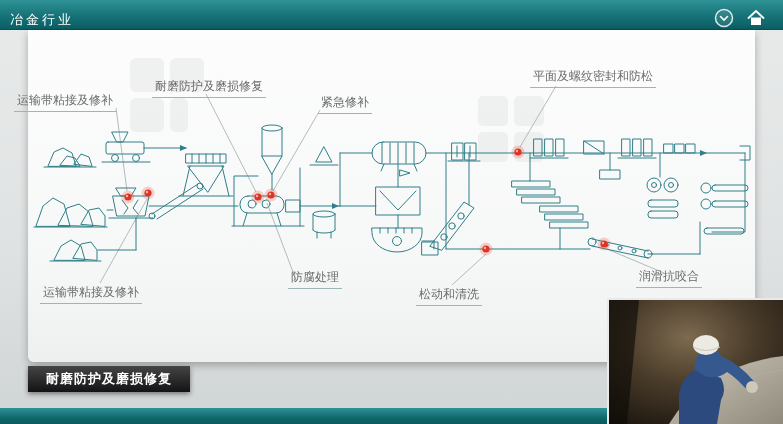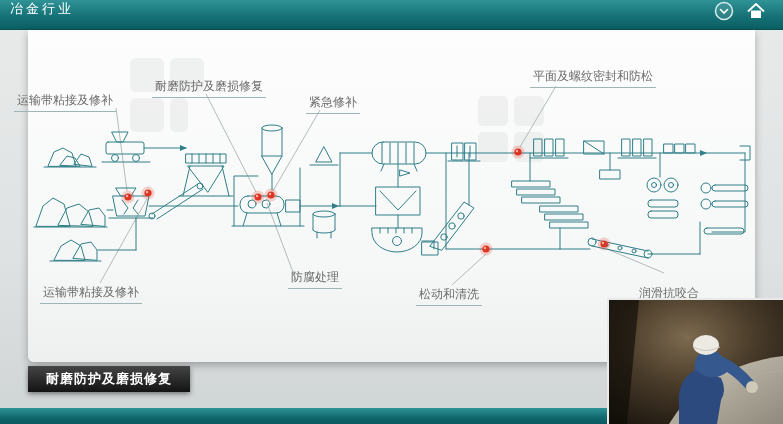--- a/index.html
+++ b/index.html
@@ -6,47 +6,47 @@
   .stage{
     position:relative;width:783px;height:424px;overflow:hidden;
     font-family:"Liberation Sans","DejaVu Sans",sans-serif;
     background:linear-gradient(180deg,#e9ebeb 0%,#dfe2e2 60%,#cfd4d4 100%);
   }
   
   .titlebar{
     position:absolute;top:0;left:0;width:100%;height:30px;
     background:linear-gradient(180deg,#2f9396 0%,#167277 55%,#0b5f64 100%);
     border-bottom:1px solid #0a4f54;
-    display:flex;align-items:flex-start;justify-content:space-between;
+    display:flex;align-items:flex-end;justify-content:space-between;
     box-sizing:border-box;padding:0 10px;
   }
   .titlebar .title{color:#ffffff;font-size:13px;letter-spacing:3px;}
   .titlebar .icons{display:flex;gap:10px;align-items:center;margin-right:6px;}
   .icon-btn{width:22px;height:22px;cursor:pointer;display:block;}
   
   .panel{
     position:absolute;left:28px;top:30px;width:727px;height:332px;
     background:linear-gradient(180deg,#fdfdfd 0%,#f6f7f7 70%,#eef0f0 100%);
     border-radius:0 0 6px 6px;
     box-shadow:0 3px 9px rgba(0,0,0,.28);
   }
   .diagram{position:absolute;left:0;top:0;}
   
   .hlabel{
     position:absolute;font-size:12px;color:#6a6a6a;white-space:nowrap;
     border-bottom:1px solid #9db5b5;padding:0 3px 2px 3px;cursor:pointer;z-index:5;
   }
   .l0{left:14px;top:92px;}
   .l1{left:152px;top:78px;}
-  .l2{left:306px;top:94px;}
+  .l2{left:318px;top:94px;}
   .l3{left:530px;top:68px;}
   .l4{left:40px;top:284px;}
   .l5{left:276px;top:269px;margin-left:12px;}
   .l6{left:416px;top:286px;text-align:right;}
-  .l7{left:636px;top:285px;}
+  .l7{left:636px;top:268px;}
   
   .caption{
     position:absolute;left:28px;top:366px;height:26px;line-height:26px;
     padding:0 18px;background:linear-gradient(180deg,#454545,#131313);
     color:#ffffff;font-size:13px;font-weight:bold;letter-spacing:1px;
     box-shadow:0 2px 5px rgba(0,0,0,.45);z-index:6;
   }
   
   .photo{
     position:absolute;right:0;bottom:0;width:174px;height:124px;z-index:7;

